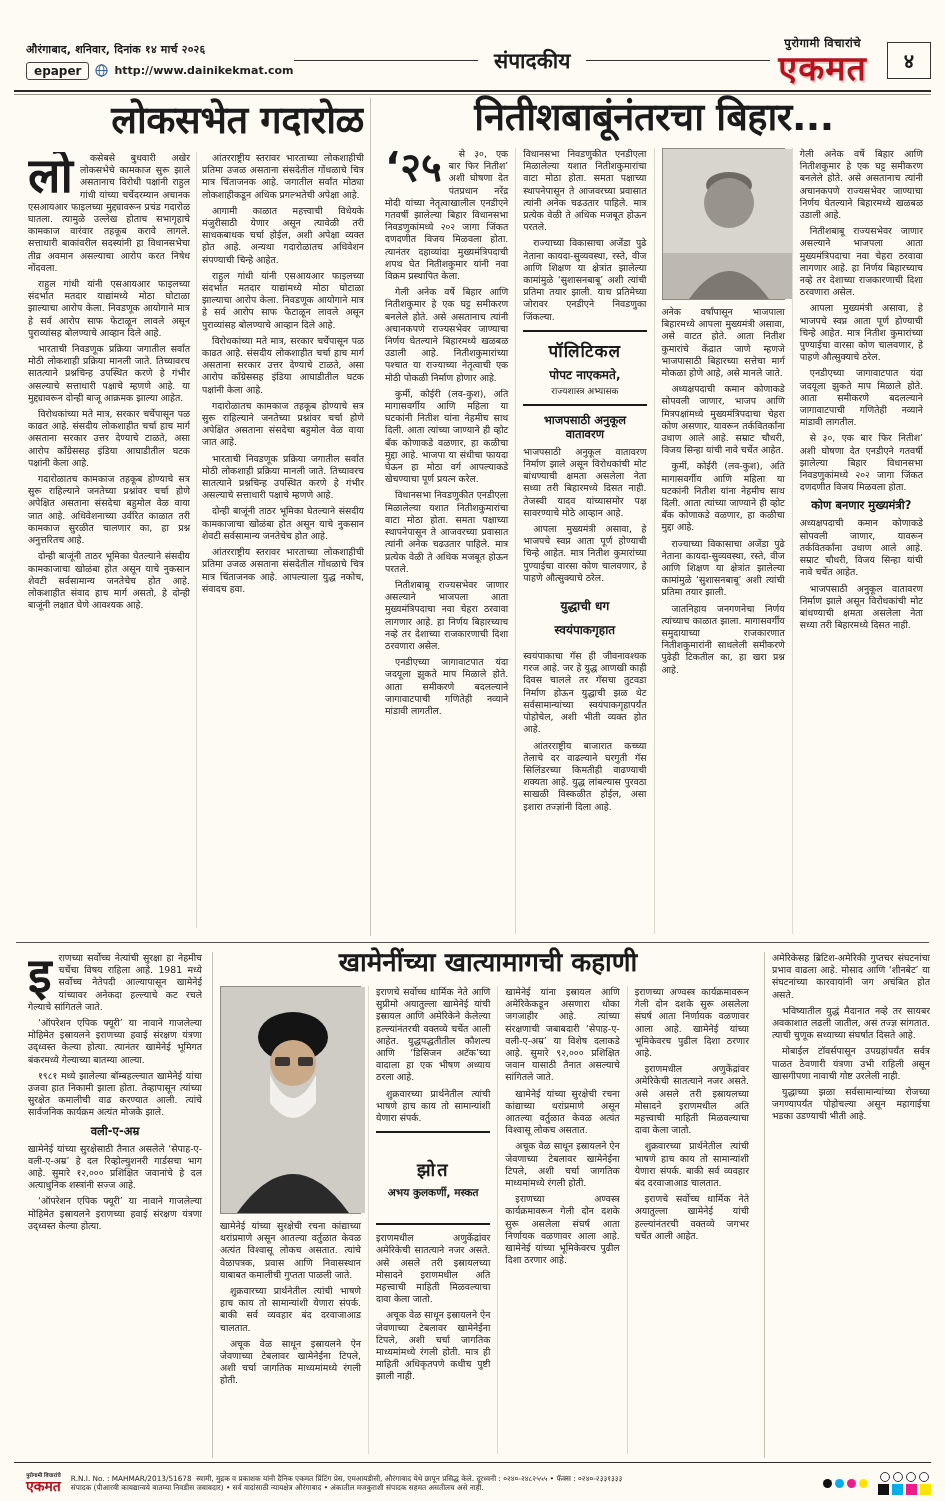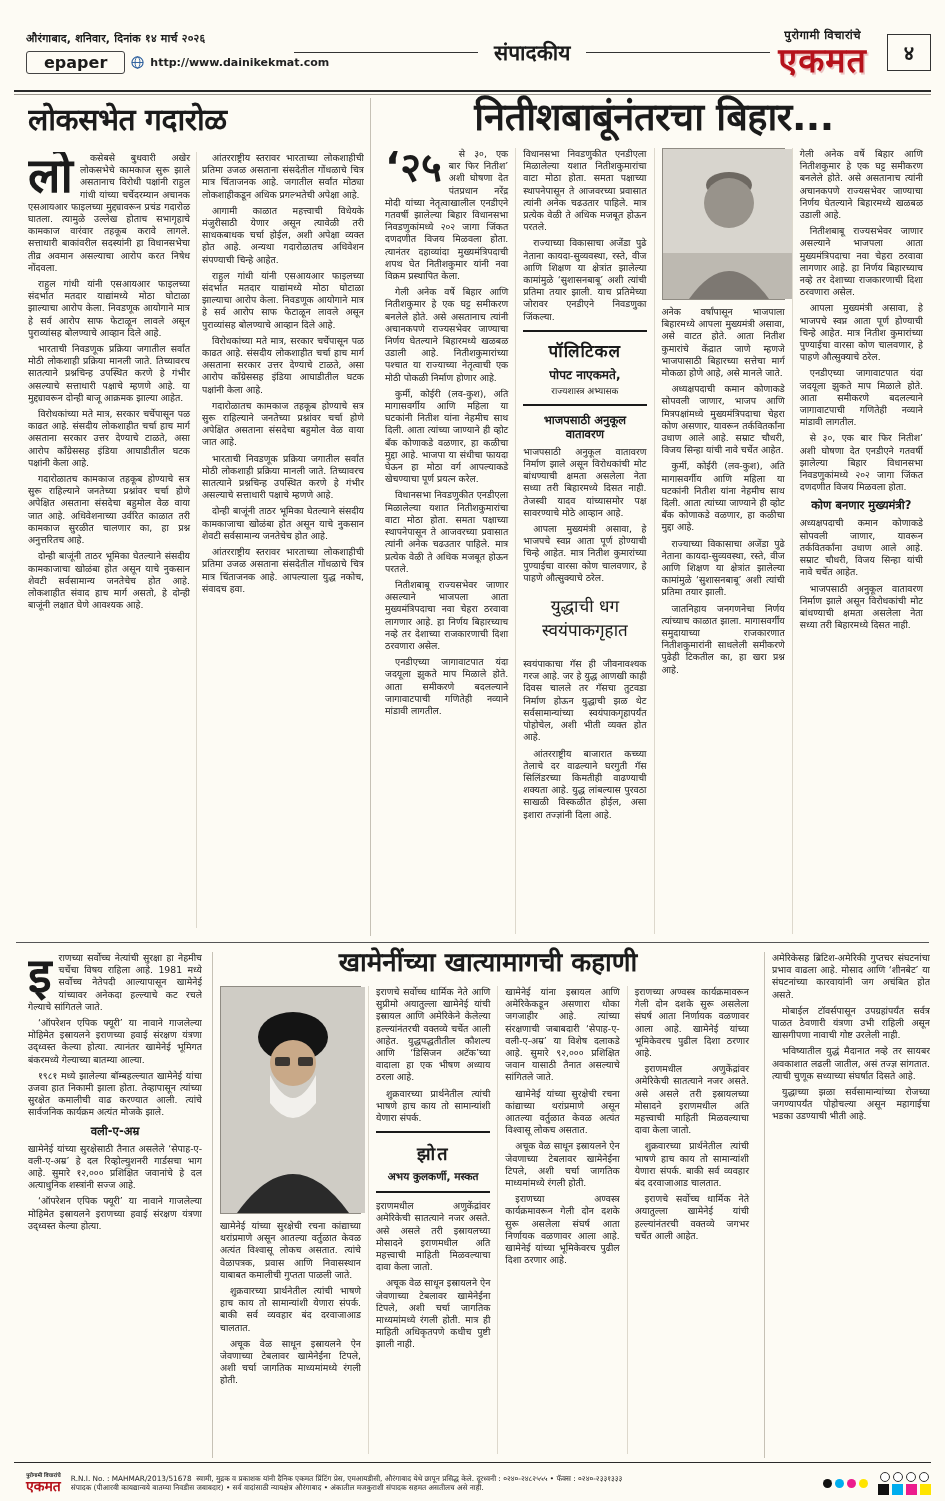--- a/index.html
+++ b/index.html
@@ -1,23 +1,23 @@
 <!DOCTYPE html>
 <html><head>
 <meta charset="utf-8">
 <style>
   html,body{margin:0;padding:0;background:#9a9a9a;}
   #page{position:relative;width:945px;height:1501px;background:#fdfbf4;overflow:hidden;
         font-family:"DejaVu Sans","Liberation Sans",sans-serif;color:#1b1b1b;}
   
-  .header{position:absolute;left:26px;right:14px;top:18px;height:68px;display:flex;align-items:stretch;justify-content:space-between;}
+  .header{position:absolute;left:26px;right:14px;top:26px;height:68px;display:flex;align-items:stretch;justify-content:space-between;}
   .hz-left{width:268px;display:flex;flex-direction:column;justify-content:center;gap:6px;}
   .dateline{font-size:11px;font-weight:700;letter-spacing:.2px;}
   .epr{display:flex;align-items:center;gap:6px;}
-  .epaper-btn{border:1px solid #444;border-radius:3px;padding:1px 17px;font-size:16px;font-weight:700;cursor:pointer;}
+  .epaper-btn{border:1px solid #444;border-radius:3px;padding:1px 7px;font-size:12px;font-weight:700;cursor:pointer;}
   .globe svg{display:block;}
   .url{font-size:11px;font-weight:600;color:#222;}
   .hz-center{flex:1;display:flex;align-items:center;min-width:0;}
   .hz-center::before,.hz-center::after{content:"";flex:1;height:1px;background:#333;}
   .section-title{font-size:21px;font-weight:800;padding:0 16px;white-space:nowrap;}
   .hz-right{display:flex;align-items:center;gap:12px;}
   .masthead{text-align:center;padding:2px 8px;}
   .tagline{font-size:11.5px;font-weight:700;letter-spacing:.5px;}
   .brand{font-size:34px;line-height:36px;font-weight:800;color:#b5121b;text-shadow:1.5px 1.5px 0 #ecc2c2;letter-spacing:1px;}
   .pagenum{border:1px solid #333;min-width:26px;text-align:center;padding:4px 8px;font-size:20px;font-weight:800;}
@@ -25,47 +25,47 @@
   .hrule2{position:absolute;left:14px;right:14px;top:94px;border-top:1px solid #9a958c;}
   
   .copy p{margin:0 0 4px;text-indent:10px;font-size:9.3px;line-height:12.2px;text-align:justify;}
   .copy p:first-child{text-indent:0;}
   .dropcap{float:left;font-size:48px;line-height:42px;font-weight:800;padding:2px 7px 0 0;}
   .pullnum{float:left;font-size:40px;line-height:38px;font-weight:800;padding:0 7px 2px 0;}
   .subhead{font-weight:800;font-size:11.5px;text-align:center;margin:5px 0;line-height:14px;}
   
   .blk{position:absolute;overflow:hidden;}
   #loksabha{left:28px;top:98px;width:336px;height:838px;}
-  #loksabha h1{margin:0 0 10px;font-size:30px;line-height:44px;font-weight:800;text-align:left;letter-spacing:-.5px;}
+  #loksabha h1{margin:0 0 10px;font-size:38px;line-height:44px;font-weight:800;text-align:right;letter-spacing:-.5px;}
   .two-col{column-count:2;column-gap:12px;column-rule:1px solid #ddd8cc;height:776px;overflow:hidden;}
   .vline{position:absolute;width:1px;background:#c6c1b5;}
   #v1{left:370px;top:98px;height:838px;}
   #bihar{left:378px;top:94px;width:552px;height:844px;}
   #bihar h1{margin:0 0 8px;font-size:38px;line-height:46px;font-weight:800;text-align:center;letter-spacing:-.5px;}
   .ncols{display:flex;gap:0;height:786px;}
   .ncol{flex:1;overflow:hidden;padding:0 7px;}
   .ncol + .ncol{border-left:1px solid #ddd8cc;}
   .photo{border:1px solid #8f8b83;margin:0 0 6px;background:#d8d5ce;}
   .photo svg{display:block;}
   .pbox{border-top:2px solid #1a1a1a;border-bottom:2px solid #1a1a1a;text-align:center;padding:7px 2px;margin:7px 0;}
   .pbox .t{font-size:17px;font-weight:800;letter-spacing:1px;}
   .pbox .a{font-size:12px;font-weight:800;margin-top:4px;}
   .pbox .r{font-size:9px;margin-top:1px;}
-  .warhead{font-size:17px;line-height:24px;font-weight:400;text-align:center;margin:10px 0 16px;}
+  .warhead{font-size:12px;line-height:24px;font-weight:700;text-align:center;margin:10px 0 8px;}
   .hsep{position:absolute;left:16px;right:16px;top:942px;border-top:1px solid #555;}
   
   #leftbottom{left:28px;top:952px;width:174px;height:506px;}
   #v2{left:212px;top:952px;height:506px;}
   #khamenei{left:220px;top:946px;width:536px;height:514px;}
   #khamenei h1{margin:0 0 8px;font-size:26px;line-height:32px;font-weight:800;text-align:center;}
   .kh-grid{display:grid;grid-template-columns:148px 1fr 1fr 1fr;gap:0;height:468px;}
   .kh-cell{overflow:hidden;padding:0 7px;}
   .kh-cell:first-child{padding-left:0;}
   .kh-cell + .kh-cell{border-left:1px solid #ddd8cc;}
-  .jbox{border-top:2px solid #1a1a1a;border-bottom:2px solid #1a1a1a;text-align:center;padding:8px 2px;margin:7px 0;}
+  .jbox{border-top:2px solid #1a1a1a;border-bottom:2px solid #1a1a1a;text-align:center;padding:24px 2px;margin:7px 0;}
   .jbox .t{font-size:18px;font-weight:800;letter-spacing:2px;}
   .jbox .a{font-size:10.5px;font-weight:700;margin-top:4px;}
   #v3{left:764px;top:952px;height:506px;}
   #rightbottom{left:772px;top:952px;width:158px;height:506px;}
   .lead{font-weight:700;}
   
   .frule{position:absolute;left:14px;right:14px;top:1462px;border-top:1.5px solid #2a2a2a;}
   .footer{position:absolute;left:26px;right:14px;top:1468px;height:30px;display:flex;align-items:center;gap:10px;}
   .f-logo{text-align:center;line-height:1;}
   .f-logo .ft{font-size:5.5px;font-weight:700;}
@@ -274,22 +274,22 @@
           <p>इराणचे सर्वोच्च धार्मिक नेते अयातुल्ला खामेनेई यांची हल्ल्यांनंतरची वक्तव्ये जगभर चर्चेत आली आहेत.</p>
         </div>
     </div>
   </div>
 
   <div id="v3" class="vline"></div>
 
   <div id="rightbottom" class="blk copy">
     <div class="copy">
         <p>अमेरिकेसह ब्रिटिश-अमेरिकी गुप्तचर संघटनांचा प्रभाव वाढला आहे. मोसाद आणि ‘शीनबेट’ या संघटनांच्या कारवायांनी जग अचंबित होत असते.</p>
+        <p>भविष्यातील युद्धं मैदानात नव्हे तर सायबर अवकाशात लढली जातील, असं तज्ज्ञ सांगतात. त्याची चुणूक सध्याच्या संघर्षात दिसते आहे.</p>
         <p>मोबाईल टॉवर्सपासून उपग्रहांपर्यंत सर्वत्र पाळत ठेवणारी यंत्रणा उभी राहिली असून खासगीपणा नावाची गोष्ट उरलेली नाही.</p>
-        <p>भविष्यातील युद्धं मैदानात नव्हे तर सायबर अवकाशात लढली जातील, असं तज्ज्ञ सांगतात. त्याची चुणूक सध्याच्या संघर्षात दिसते आहे.</p>
         <p>युद्धाच्या झळा सर्वसामान्यांच्या रोजच्या जगण्यापर्यंत पोहोचल्या असून महागाईचा भडका उडण्याची भीती आहे.</p>
       </div>
   </div>
 
   <div class="frule"></div>
   <div class="footer">
     <div class="f-logo">
       <div class="ft">पुरोगामी विचारांचे</div>
       <div class="fb">एकमत</div>
     </div>

